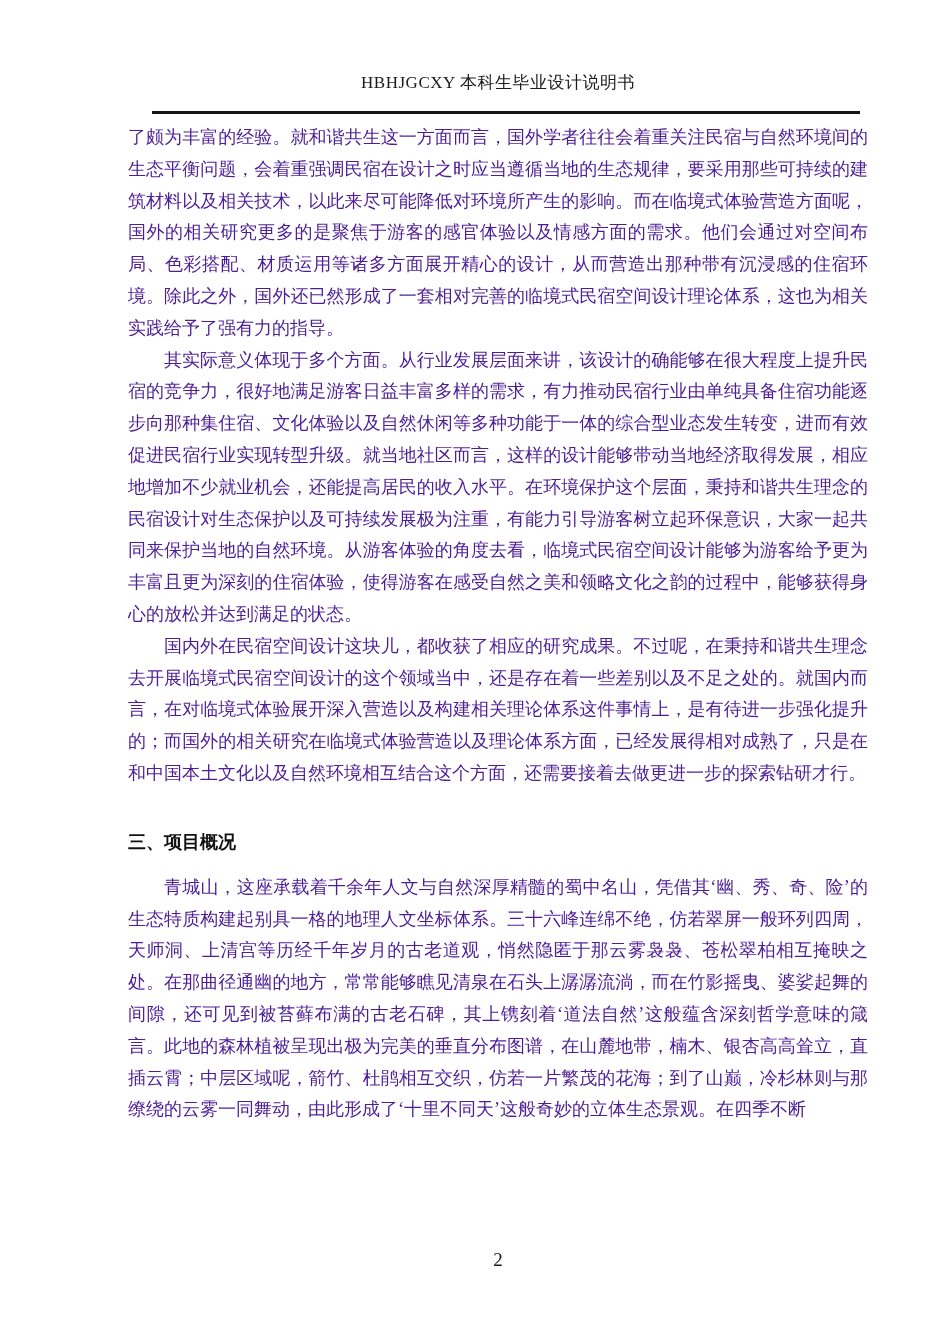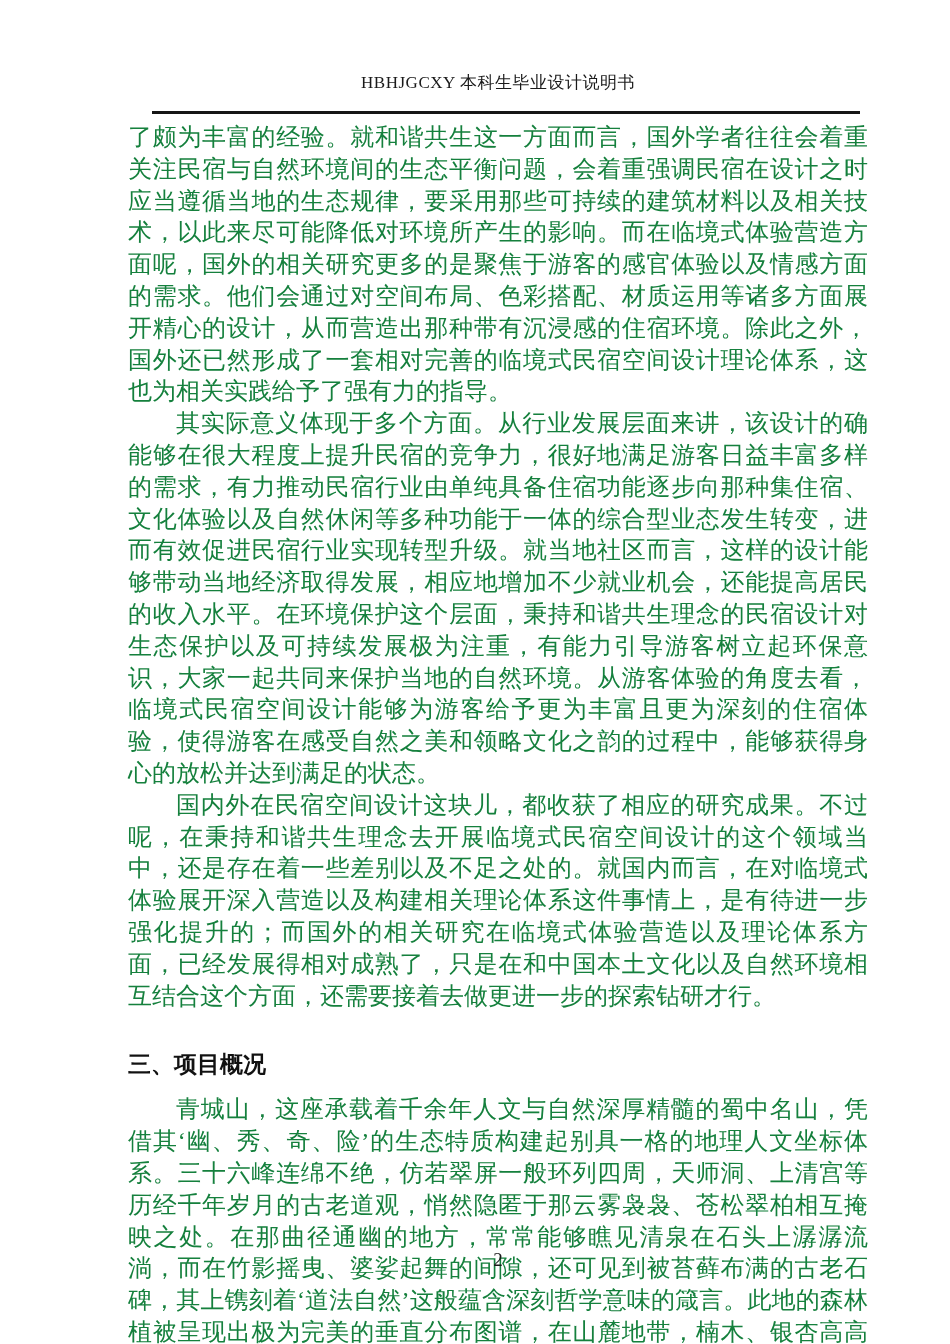--- a/index.html
+++ b/index.html
@@ -27,32 +27,32 @@
   }
   .header-rule {
     margin: 16px 0 0 24px;
     width: 708px;
     height: 0;
     border-top: 3px solid #151515;
   }
   .doc-body { margin-top: 8px; }
   .para {
     margin: 0;
-    font-size: 24px;
+    font-size: 18px;
     line-height: 31.8px;
     text-align: justify;
     word-break: break-all;
-    color: #15803d;
+    color: #4c1d95;
   }
   .para.indent { text-indent: 2em; }
   .section-heading {
     margin: 36px 0 14px 0;
     font-family: "Liberation Sans", "DejaVu Sans", sans-serif;
     font-weight: bold;
-    font-size: 23px;
+    font-size: 18px;
     line-height: 32px;
     color: #111111;
   }
   .footer {
     position: absolute;
     left: 128px;
     top: 1248px;
     width: 740px;
     text-align: center;
     font-size: 19px;

